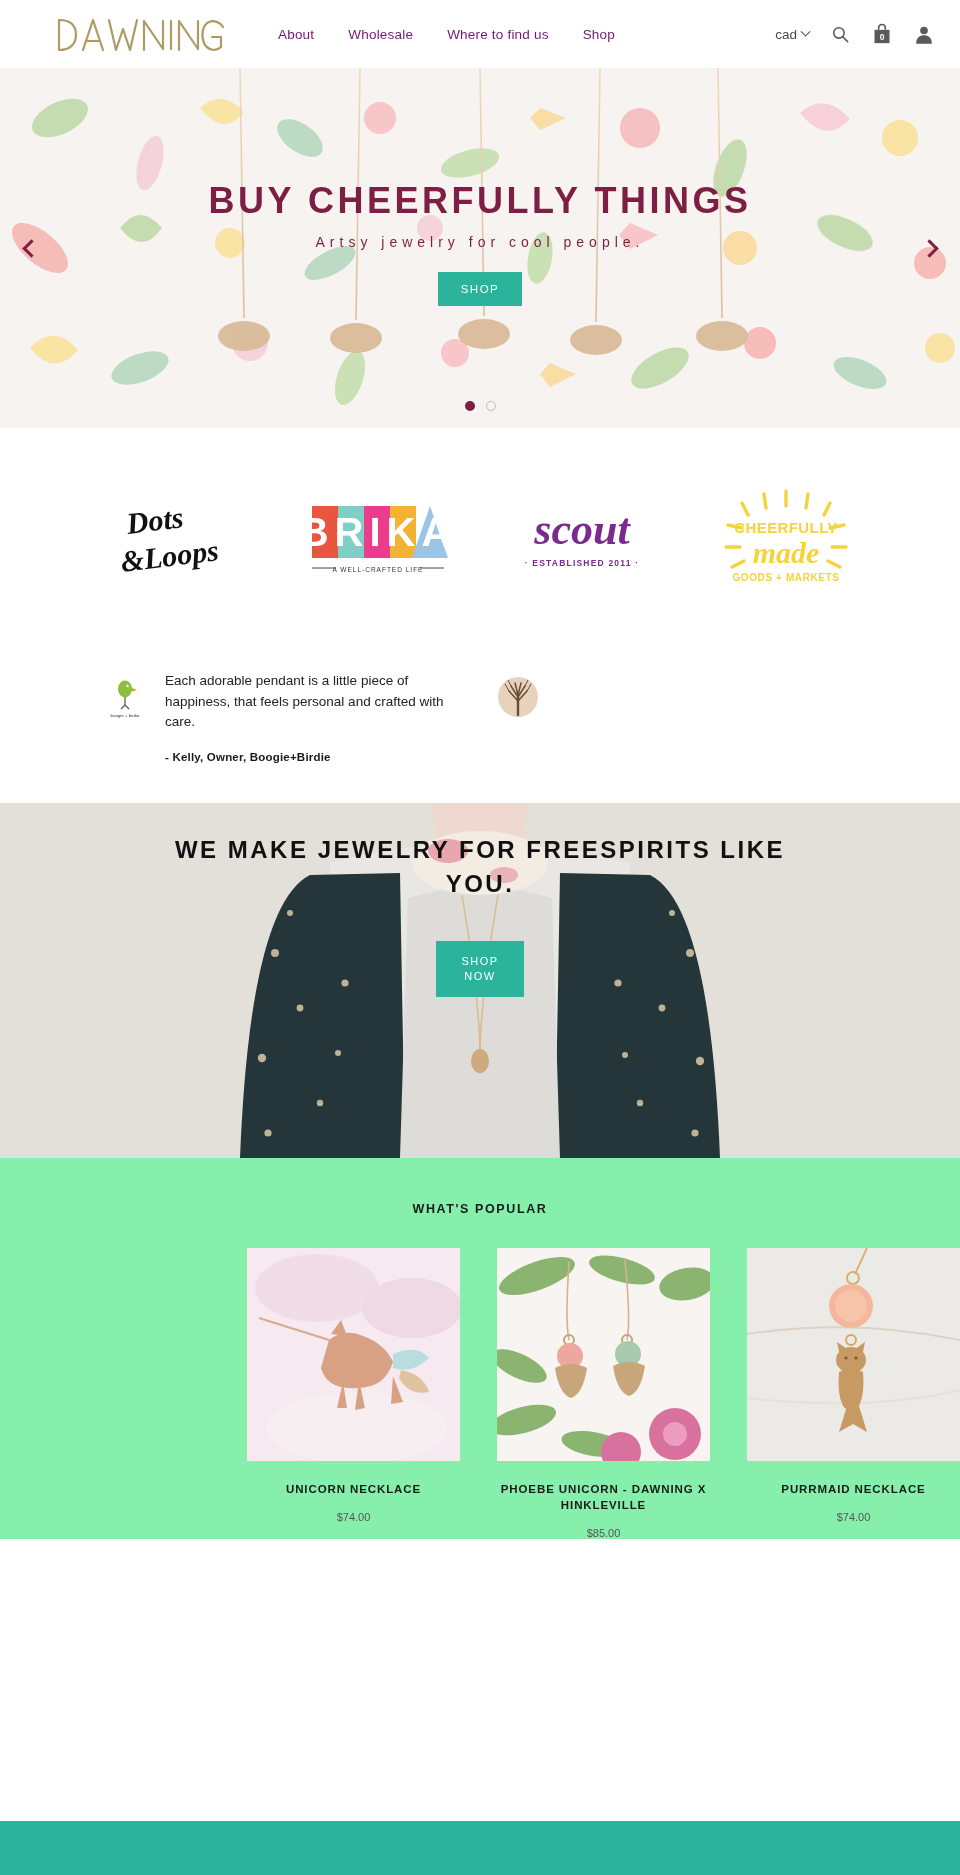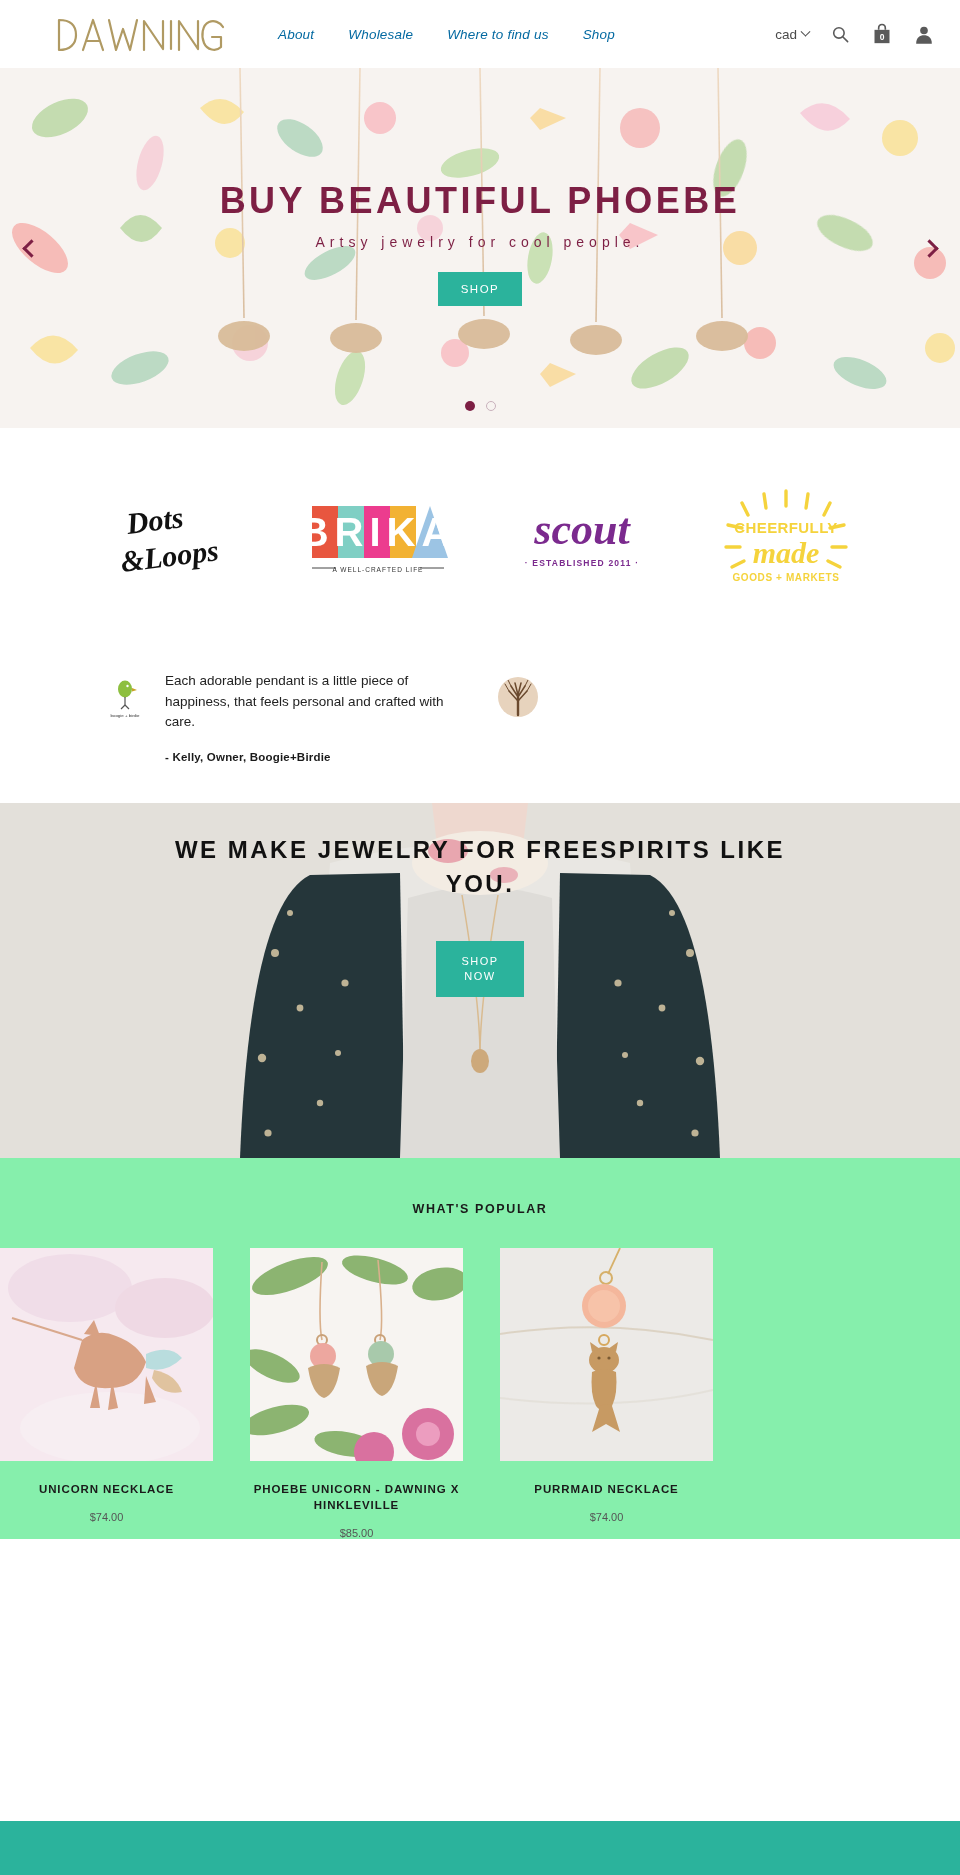--- a/index.html
+++ b/index.html
@@ -29,25 +29,24 @@
   }
   .logo-svg { display: block; }
   .nav {
     display: flex;
     align-items: center;
     gap: 34px;
     margin-left: 10px;
   }
   .nav-item {
     font-size: 13.5px;
-    color: #0369a1;
+    color: #701a75;
     letter-spacing: .2px;
     cursor: pointer;
     white-space: nowrap;
-    font-style: italic;
   }
   .header-right {
     margin-left: auto;
     display: flex;
     align-items: center;
     gap: 22px;
     padding-right: 4px;
   }
   .currency {
     font-size: 13.5px;
@@ -222,21 +221,21 @@
   .products-section { background: #86efac; padding-top: 44px; }
   .section-title {
     text-align: center;
     font-size: 12.5px;
     font-weight: bold;
     letter-spacing: 1.6px;
     color: #1a1a1a;
   }
   .grid {
     display: flex;
-    justify-content: flex-start;
+    justify-content: flex-end;
     gap: 37px;
     margin-top: 32px;
   }
   .card { width: 213px; cursor: pointer; }
   .card-img {
     width: 213px; height: 213px;
     overflow: hidden;
     position: relative;
     background: #f2eeec;
   }
@@ -389,21 +388,21 @@
       <ellipse cx="244" cy="268" rx="26" ry="15"></ellipse>
       <ellipse cx="356" cy="270" rx="26" ry="15"></ellipse>
       <ellipse cx="484" cy="266" rx="26" ry="15"></ellipse>
       <ellipse cx="596" cy="272" rx="26" ry="15"></ellipse>
       <ellipse cx="722" cy="268" rx="26" ry="15"></ellipse>
     </g>
   </svg>
   <div class="hero-overlay"></div>
 
   <div class="hero-content">
-    <div class="hero-title">BUY BEAUTIFUL PHOEBE</div>
+    <div class="hero-title">BUY CHEERFULLY THINGS</div>
     <div class="hero-sub">Artsy jewelry for cool people.</div>
     <button class="btn-teal hero-btn">SHOP</button>
   </div>
 
   <div class="arrow arrow-left">
     <span class="chev chev-l"></span>
   </div>
   <div class="arrow arrow-right">
     <span class="chev chev-r"></span>
   </div>

